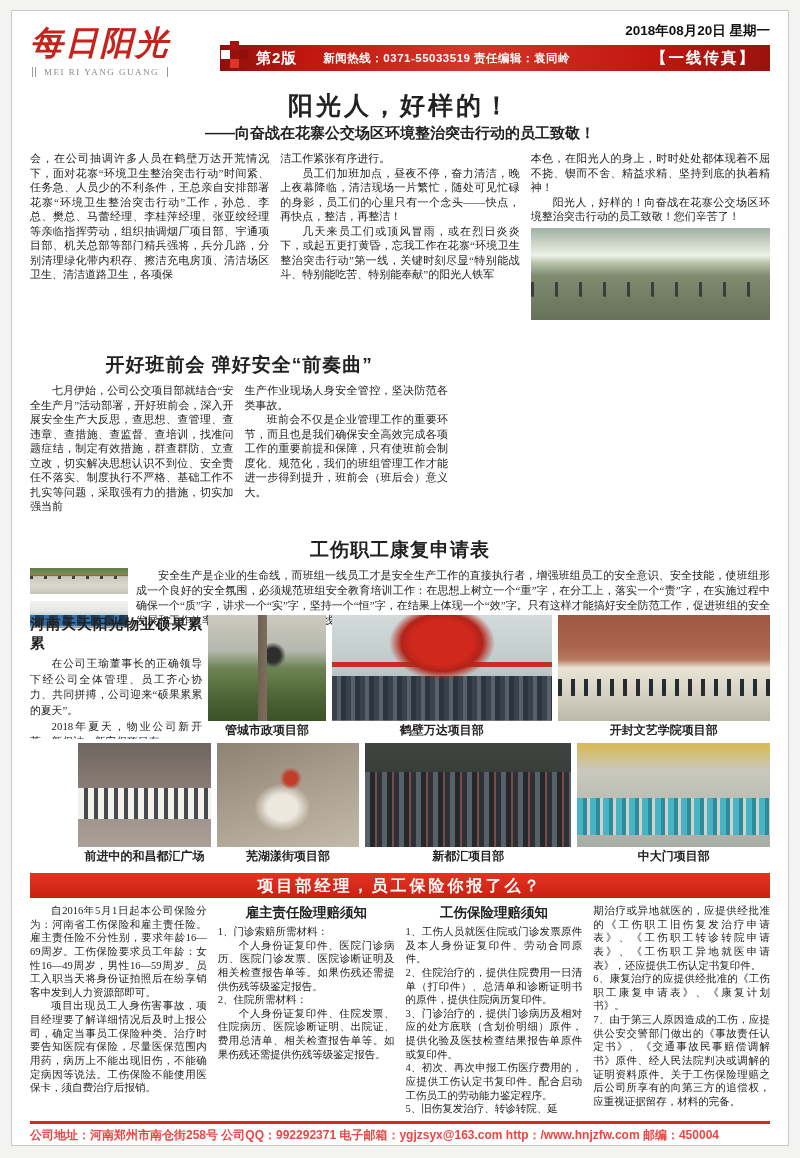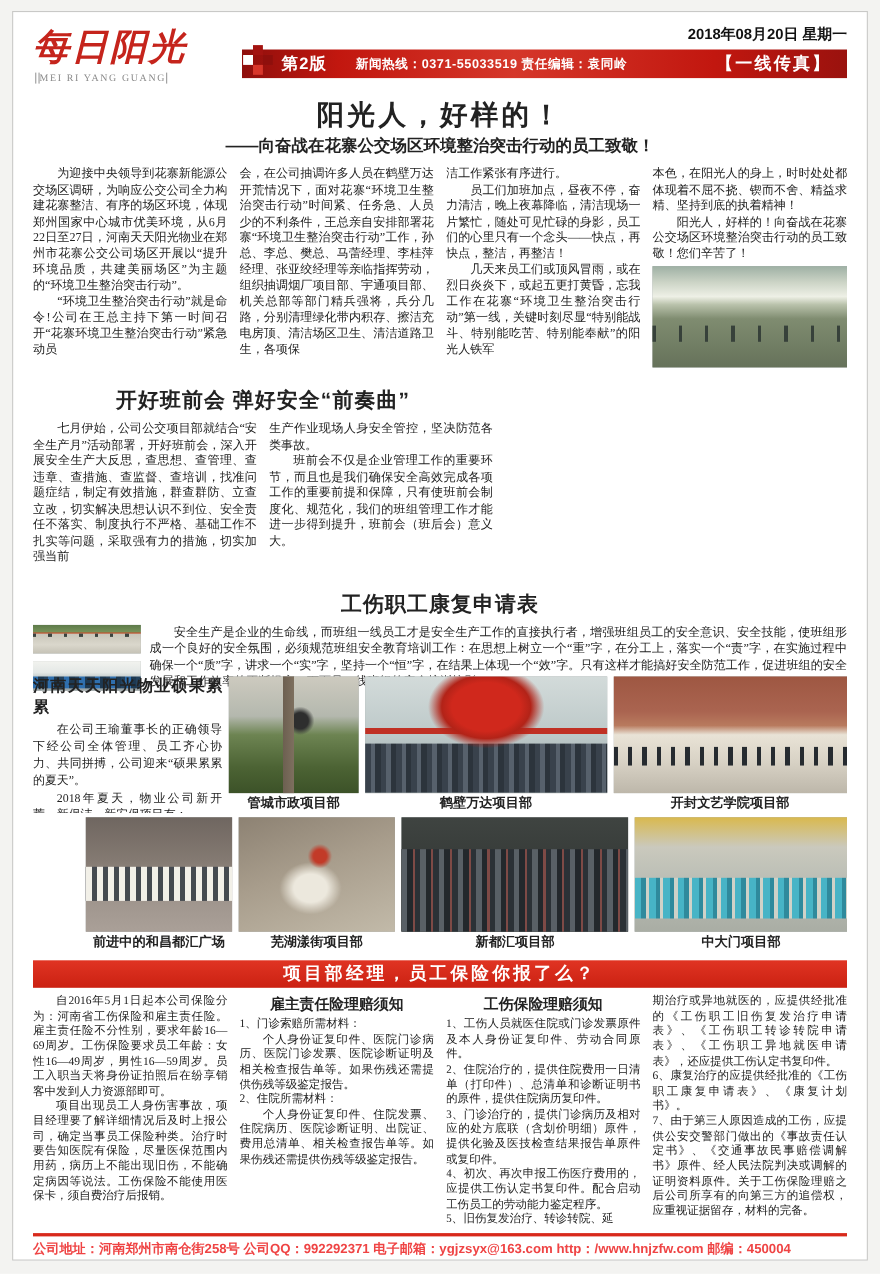--- a/index.html
+++ b/index.html
@@ -8,21 +8,21 @@
         font-family:"Liberation Serif",serif;color:#222;}
   p{margin:0;text-indent:2em;}
   p.cont{text-indent:0;}
 
   
   .masthead{display:flex;align-items:flex-start;height:62px;}
   .logo-block{width:190px;padding-top:4px;}
   .logo-cn{font-family:"DejaVu Serif",serif;font-style:italic;font-weight:bold;
            font-size:33px;line-height:36px;color:#c5241c;letter-spacing:2px;}
   .logo-en{font-size:9px;color:#8a8a8a;letter-spacing:1.5px;border-left:4px double #9a9a9a;
-           border-right:1px solid #9a9a9a;padding:0 0;display:inline-block;margin-left:2px;}
+           border-right:1px solid #9a9a9a;padding:0 8px;display:inline-block;margin-left:2px;}
   .mast-right{flex:1;display:flex;flex-direction:column;}
   .mast-date{text-align:right;font-weight:bold;font-size:13.5px;line-height:20px;color:#111;
              font-family:"Liberation Sans",sans-serif;}
   .red-bar{height:26px;margin-top:4px;display:flex;align-items:center;color:#fff;
            background:linear-gradient(90deg,#8f0f0c 0%,#c2170f 16%,#d5372a 45%,#c2170f 78%,#9a120e 100%);
            font-family:"Liberation Sans",sans-serif;}
   .checker{width:27px;height:27px;margin:-8px 8px 0 1px;flex:0 0 auto;background-repeat:no-repeat;
            background-image:linear-gradient(#fff,#fff),linear-gradient(#a31310,#a31310),
                             linear-gradient(#d8362a,#d8362a),linear-gradient(#8f0f0c,#8f0f0c);
            background-size:9px 9px,9px 9px,9px 9px,9px 9px;
@@ -163,24 +163,20 @@
         <span class="section">【一线传真】</span>
       </div>
     </div>
   </div>
 
   <div>
     <div class="a1-title">阳光人，好样的！</div>
     <div class="a1-sub">——向奋战在花寨公交场区环境整治突击行动的员工致敬！</div>
     <div class="a1-cols">
       <div class="col">
-        <p>为迎接中央领导到花寨新能源公交场区调研，为响应公交公司全力构建花寨整洁、有序的场区环境，体现郑州国家中心城市优美环境，从6月22日至27日，河南天天阳光物业在郑州市花寨公交公司场区开展以“提升环境品质，共建美丽场区”为主题的“环境卫生整治突击行动”。</p>
-        <p>“环境卫生整治突击行动”就是命令!公司在王总主持下第一时间召开“花寨环境卫生整治突击行动”紧急动员</p>
-      </div>
-      <div class="col">
         <p class="cont">会，在公司抽调许多人员在鹤壁万达开荒情况下，面对花寨“环境卫生整治突击行动”时间紧、任务急、人员少的不利条件，王总亲自安排部署花寨“环境卫生整治突击行动”工作，孙总、李总、樊总、马蕾经理、李桂萍经理、张亚绞经理等亲临指挥劳动，组织抽调烟厂项目部、宇通项目部、机关总部等部门精兵强将，兵分几路，分别清理绿化带内积存、擦洁充电房顶、清洁场区卫生、清洁道路卫生，各项保</p>
       </div>
       <div class="col">
         <p class="cont">洁工作紧张有序进行。</p>
         <p>员工们加班加点，昼夜不停，奋力清洁，晚上夜幕降临，清洁现场一片繁忙，随处可见忙碌的身影，员工们的心里只有一个念头——快点，再快点，整洁，再整洁！</p>
         <p>几天来员工们或顶风冒雨，或在烈日炎炎下，或起五更打黄昏，忘我工作在花寨“环境卫生整治突击行动”第一线，关键时刻尽显“特别能战斗、特别能吃苦、特别能奉献”的阳光人铁军</p>
       </div>
       <div class="col">
         <p class="cont">本色，在阳光人的身上，时时处处都体现着不屈不挠、锲而不舍、精益求精、坚持到底的执着精神！</p>
         <p>阳光人，好样的！向奋战在花寨公交场区环境整治突击行动的员工致敬！您们辛苦了！</p>

